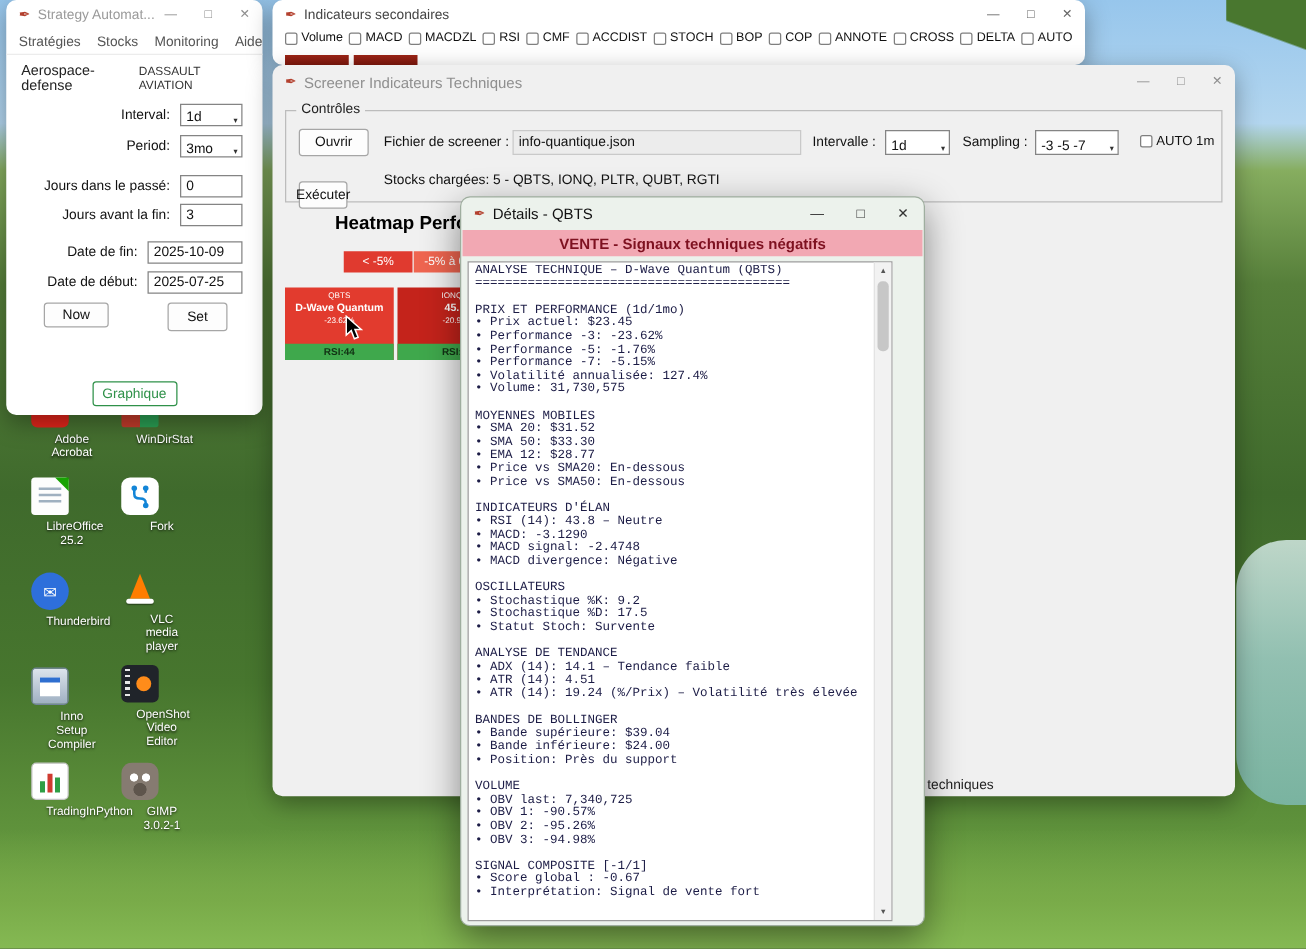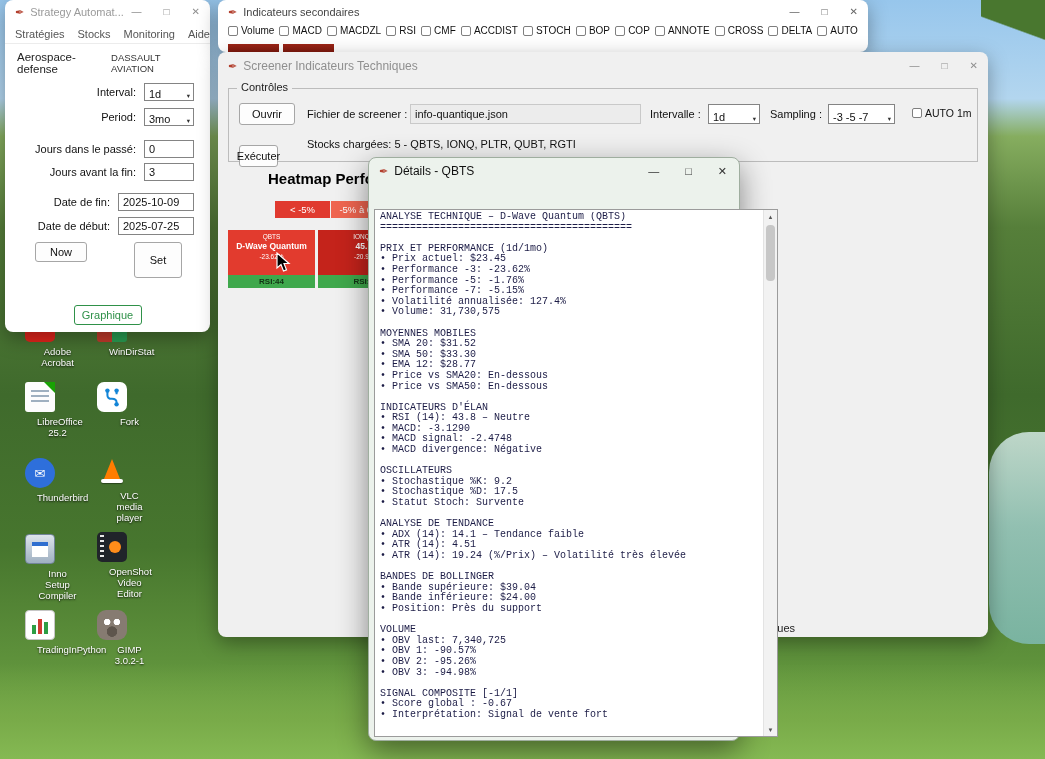--- a/index.html
+++ b/index.html
@@ -52,21 +52,21 @@
   #w-strategy{left:5px;top:0;width:205px;height:332px;background:#fff;z-index:5;}
   #w-strategy .t-title{color:#9a9a9a;}
   #w-strategy .wc{color:#8f8f8f;}
   .menubar{display:flex;gap:13px;padding:0 10px;height:19px;align-items:center;font-size:11px;color:#555;border-bottom:1px solid #ececec;}
   .sector-row{position:absolute;left:12px;right:10px;top:51px;display:flex;justify-content:space-between;align-items:baseline;}
   .sector-row .sec{font-size:11.5px;color:#222;}
   .sector-row .comp{font-size:9.5px;font-weight:normal;color:#333;}
   .frow{position:absolute;right:16px;display:flex;align-items:center;gap:8px;height:20px;font-size:11px;color:#111;}
   .w50{width:50px;} .w76{width:76px;}
   .srow-btns{position:absolute;left:30px;right:28px;top:242px;display:flex;justify-content:space-between;}
-  .btn-now{width:52px;height:20px;} .btn-set{width:48px;height:36px;}
+  .btn-now{width:52px;height:20px;} .btn-set{width:48px;height:23px;}
   .btn-graph{position:absolute;left:50%;transform:translateX(-50%);top:305px;width:68px;height:20px;border:1px solid #2f9149;color:#2f9149;border-radius:3px;background:#fff;font-size:11px;display:flex;align-items:center;justify-content:center;}
 
   
   #w-indic{left:218px;top:0;width:650px;height:52px;background:#fff;z-index:6;}
   #w-indic .t-title{color:#444;}
   .cbrow{position:absolute;left:10px;right:10px;top:25px;display:flex;justify-content:space-between;align-items:center;}
   .cbi{display:flex;align-items:center;gap:3px;font-size:10px;color:#111;}
   .cb{width:10px;height:10px;border:1px solid #7f7f7f;background:#fff;border-radius:2px;box-sizing:border-box;}
   .ptile{position:absolute;top:44px;height:8px;background:linear-gradient(180deg,#9c2416,#7d180d);}
 
@@ -89,21 +89,21 @@
   .tile .rs{margin-top:auto;background:#3fa84c;color:#123314;font-size:8px;font-weight:bold;line-height:13px;height:13px;}
   .hint{position:absolute;left:214px;top:570px;width:363px;text-align:right;font-size:11px;color:#222;white-space:nowrap;}
 
   
   #w-details{left:368px;top:157px;width:372px;height:584px;background:#ecf2ec;z-index:9;border:1px solid #9fae9f;box-sizing:border-box;box-shadow:0 10px 30px rgba(0,0,0,.45);}
   #w-details .tb{height:26px;}
   #w-details .t-title{color:#111;font-size:12px;}
   #w-details .wc{color:#333;font-size:11px;}
   #w-details .wcs{gap:26px;padding-right:2px;}
   .banner{position:absolute;left:1px;right:1px;top:26px;height:21px;background:#f2a8b3;display:flex;align-items:center;justify-content:center;font-size:12px;font-weight:bold;color:#7e1120;}
-  .tarea{position:absolute;left:5px;top:51px;width:404px;height:528px;background:#fff;border:1px solid #9b9b9b;box-sizing:border-box;}
+  .tarea{position:absolute;left:5px;top:51px;width:340px;height:528px;background:#fff;border:1px solid #9b9b9b;box-sizing:border-box;}
   .report{position:absolute;left:5px;top:2px;right:15px;bottom:2px;margin:0;font-family:"Liberation Mono",monospace;font-size:10px;line-height:10.6px;color:#1c1c46;overflow:hidden;white-space:pre;}
   .sbar{position:absolute;top:0;right:0;bottom:0;width:14px;background:#f2f2f2;border-left:1px solid #e3e3e3;box-sizing:border-box;}
   .sb-up,.sb-dn{position:absolute;left:0;right:0;height:13px;display:flex;align-items:center;justify-content:center;font-size:6px;color:#555;}
   .sb-up{top:0;} .sb-dn{bottom:0;}
   .sb-thumb{position:absolute;left:2px;width:9px;top:15px;height:56px;background:#c7c7c7;border-radius:4px;}
 
   .cursor{position:absolute;left:276px;top:252px;z-index:50;}
 </style>
 </head>
 <body>
@@ -344,20 +344,21 @@
   <section class="win" id="w-details">
     <header class="tb">
       <span class="appic">✒</span>
       <span class="t-title">Détails - QBTS</span>
       <span class="wcs">
         <span class="wc">—</span>
         <span class="wc">□</span>
         <span class="wc">✕</span>
       </span>
     </header>
+    <div class="banner">VENTE - Signaux techniques négatifs</div>
     <div class="tarea">
       <pre class="report">ANALYSE TECHNIQUE – D-Wave Quantum (QBTS)
 ==========================================
 
 PRIX ET PERFORMANCE (1d/1mo)
 • Prix actuel: $23.45
 • Performance -3: -23.62%
 • Performance -5: -1.76%
 • Performance -7: -5.15%
 • Volatilité annualisée: 127.4%

